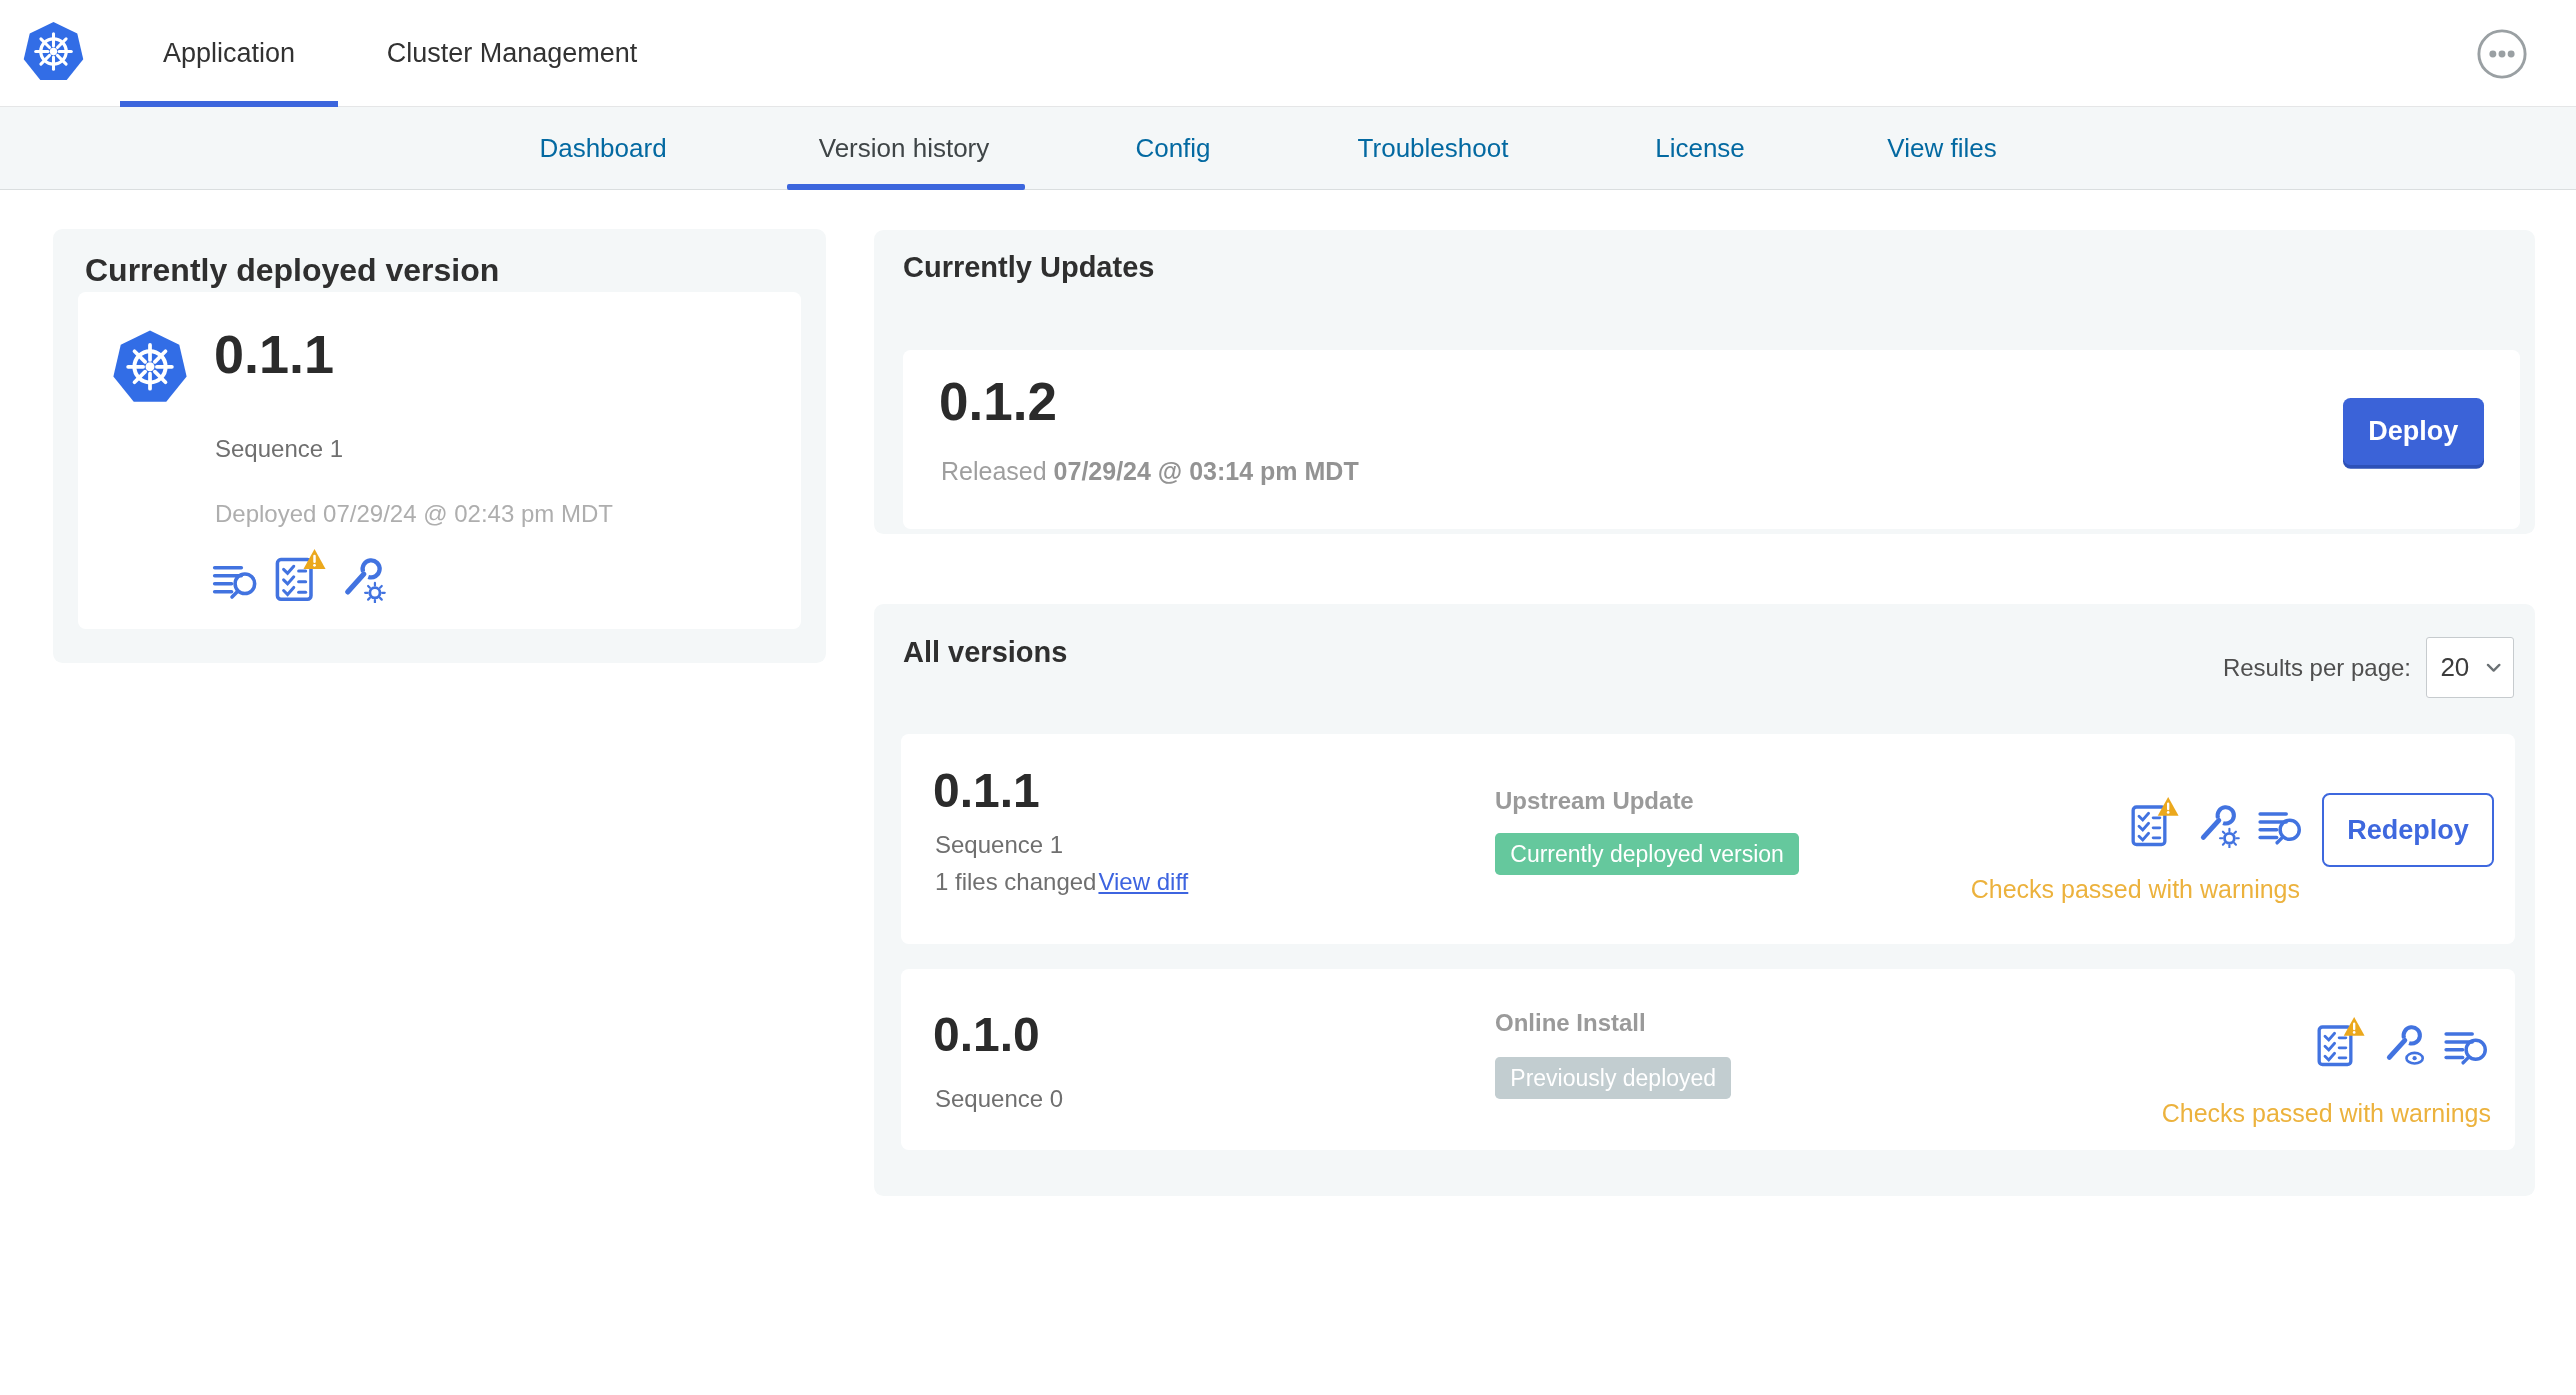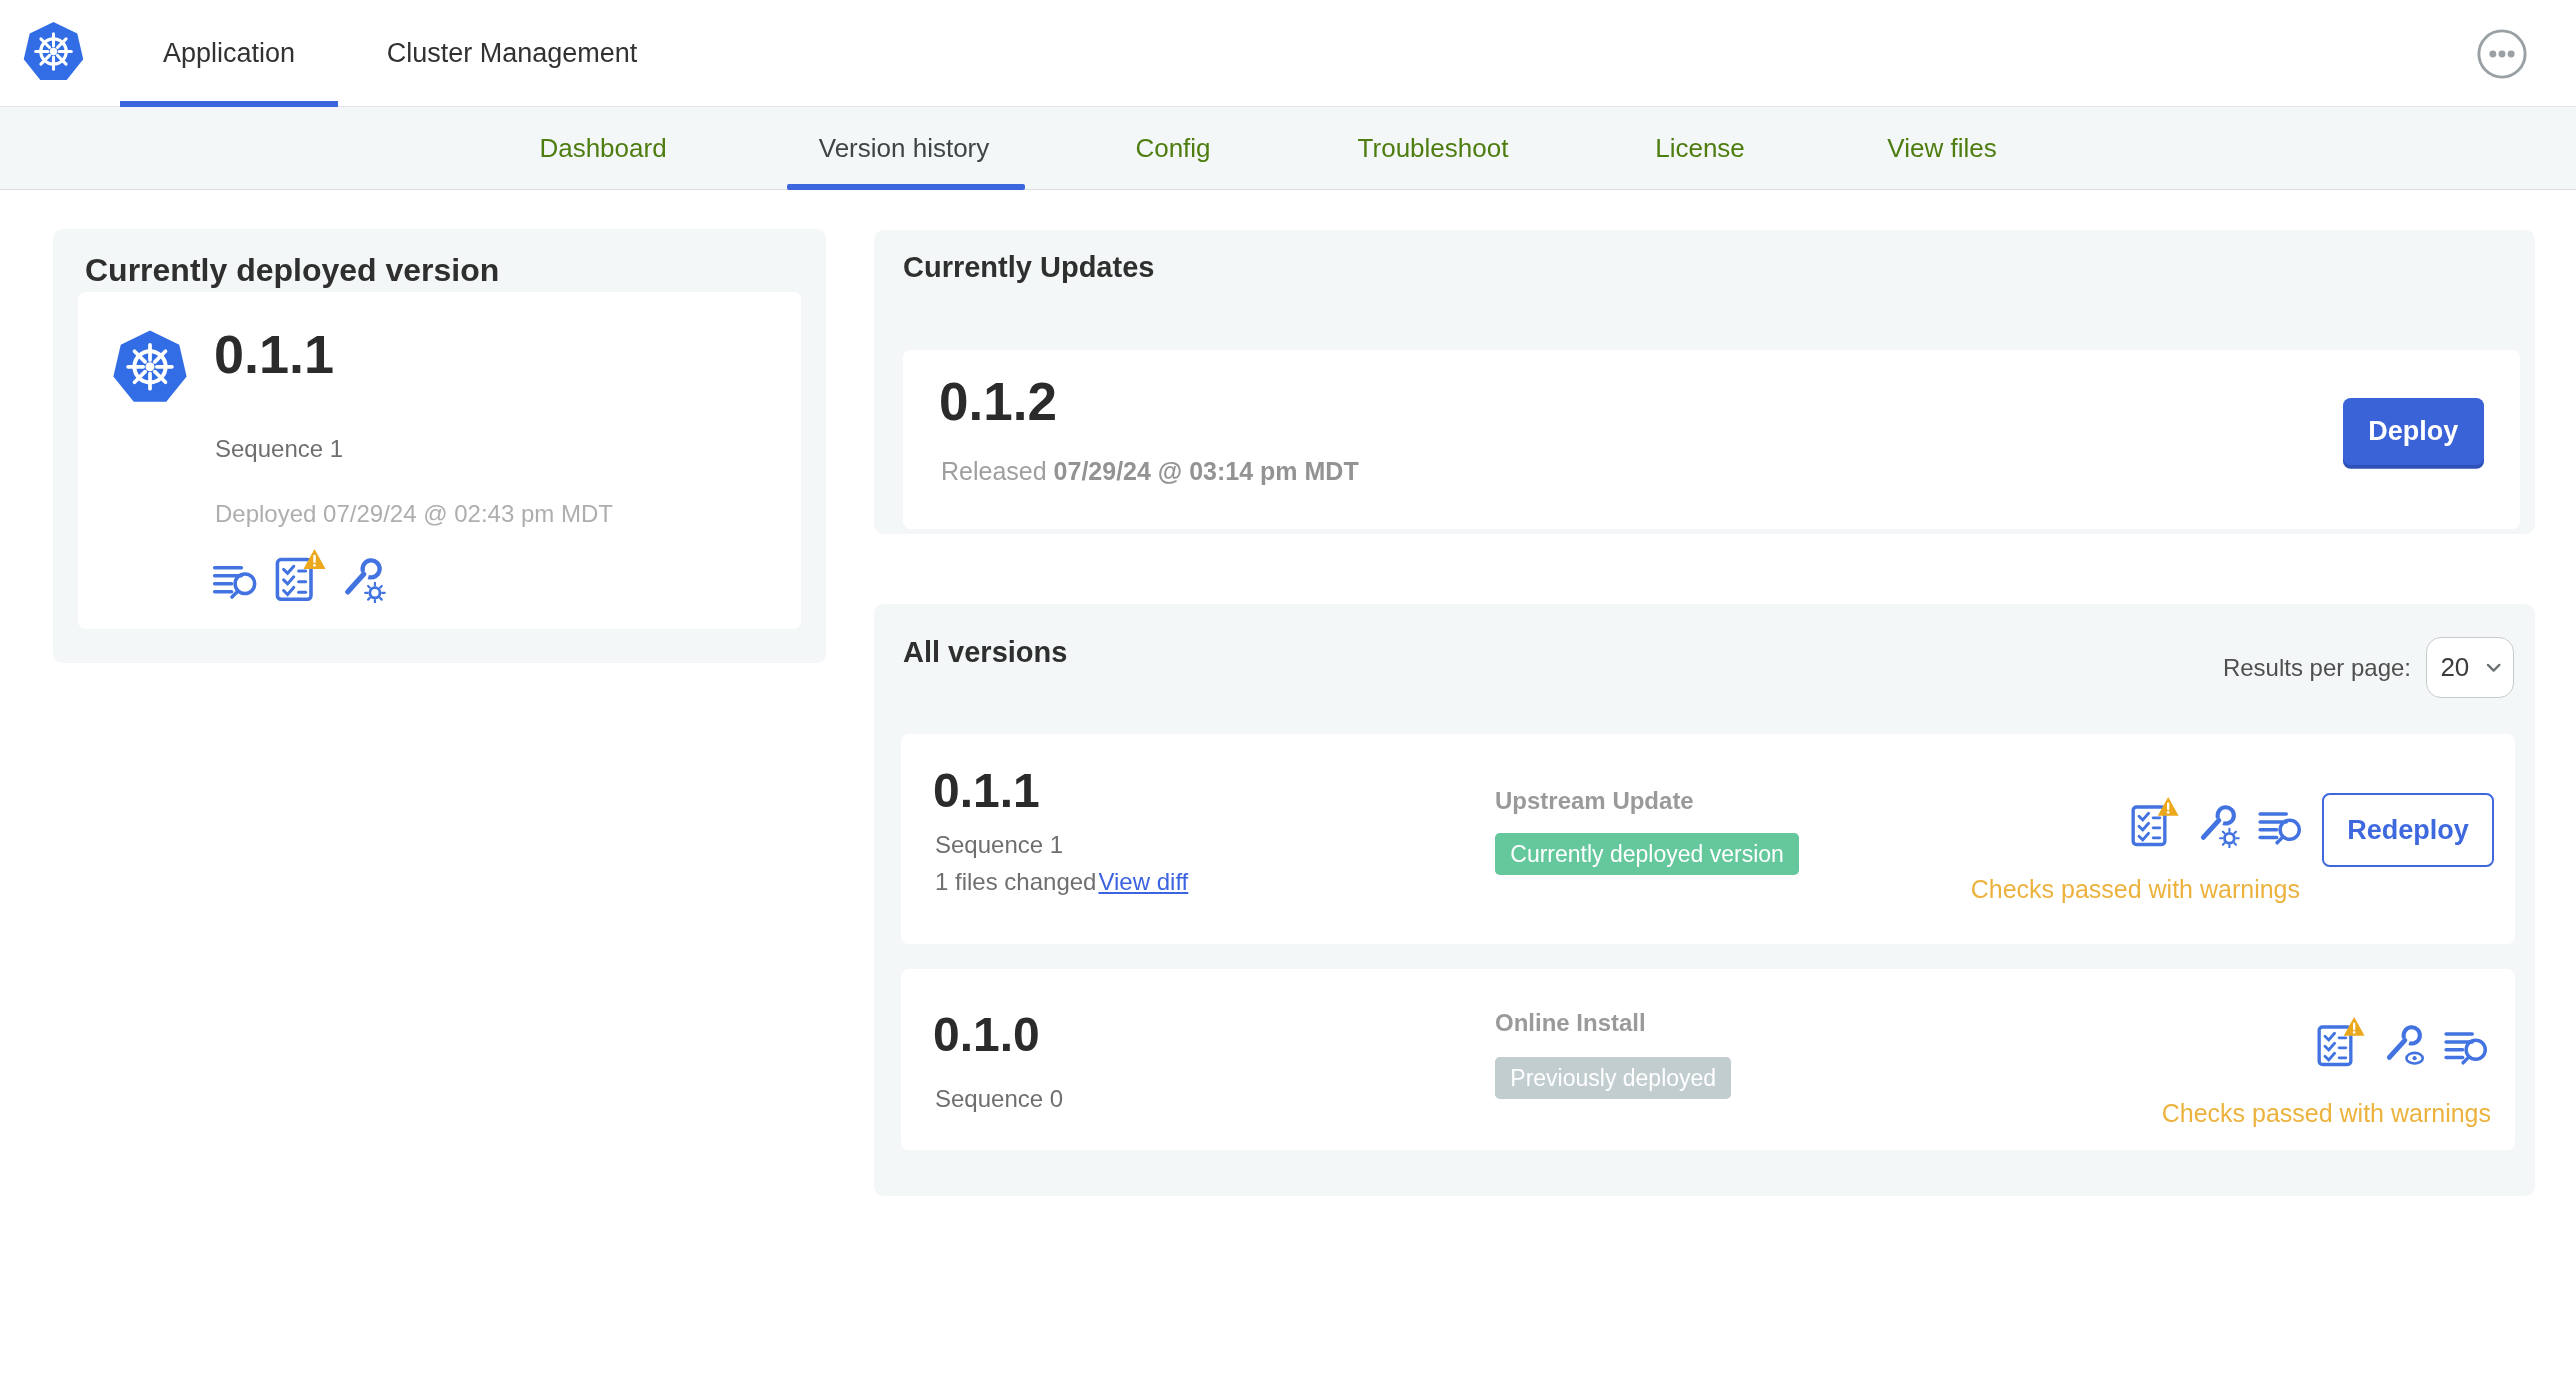--- a/index.html
+++ b/index.html
@@ -15,21 +15,21 @@
   .topbar { position:absolute; left:0; top:0; width:2576px; height:107px; background:#fff; border-bottom:1px solid #e5e6e7; z-index:5; }
   .logo { position:absolute; left:21px; top:20px; width:65px; height:65px; color:#326de6; }
   .top-tab { position:absolute; top:0; height:107px; display:flex; align-items:center; justify-content:center; font-size:27px; color:#323232; cursor:pointer; }
   .top-tab--app { left:120px; width:218px; }
   .top-tab--app::after { content:""; position:absolute; left:0; bottom:0; width:100%; height:5.7px; background:#3c66dd; }
   .top-tab--cluster { left:369px; width:286px; }
   .menu-btn { position:absolute; right:48px; top:28px; width:52px; height:52px; background:none; border:none; cursor:pointer; color:#9aa0a3; }
 
   
   .subnav { position:absolute; left:0; top:107px; width:2576px; height:83px; background:#f4f7f8; border-bottom:1px solid #dadedf; }
-  .subnav-tab { position:absolute; top:0; height:83px; display:flex; align-items:center; font-size:26px; color:#4d7c0f; transform:translateX(-50%); white-space:nowrap; cursor:pointer; }
+  .subnav-tab { position:absolute; top:0; height:83px; display:flex; align-items:center; font-size:26px; color:#0369a1; transform:translateX(-50%); white-space:nowrap; cursor:pointer; }
   .subnav-tab--active { color:#3f4547; }
   .subnav-underline { position:absolute; left:787px; top:77px; width:238px; height:5.7px; background:#3c66dd; border-radius:1.9px; }
 
   
   .gray-card { position:absolute; background:#f4f7f8; border-radius:9.5px; }
   .section-title { position:absolute; font-weight:bold; color:#2f2f2f; }
 
   
   .card-current { left:53px; top:229px; width:773px; height:434px; }
   .card-current .section-title { left:32px; top:23px; font-size:32px; }
@@ -46,21 +46,21 @@
   .update-inner { position:absolute; left:29px; right:15.3px; top:120px; height:179px; background:#fff; border-radius:7.6px; }
   .ui-version { position:absolute; left:36px; top:21px; font-size:53px; font-weight:bold; color:#2b2b2b; }
   .ui-released { position:absolute; left:38px; top:107px; font-size:25px; color:#9e9e9e; }
   .ui-released b { color:#939393; }
   .deploy-btn { position:absolute; right:36px; top:48px; width:141px; height:67px; background:#3b63d8; border:none; border-radius:7.6px; box-shadow:0 3.8px 0 #2d51b8; color:#fff; font-size:27px; font-weight:bold; font-family:inherit; display:flex; align-items:center; justify-content:center; cursor:pointer; }
 
   
   .card-versions { left:874px; top:604px; width:1661px; height:592px; }
   .card-versions .section-title { left:29px; top:32px; font-size:29px; }
   .rpp-label { position:absolute; right:124px; top:50px; font-size:24px; color:#4f4f4f; }
-  .rpp-select { position:absolute; right:21px; top:33px; width:88px; height:61px; background:#fff; border:1.9px solid #c6cbce; border-radius:15px; display:flex; align-items:center; justify-content:space-between; padding:0 11.5px 0 13.4px; font-size:26px; color:#3c3c3c; cursor:pointer; }
+  .rpp-select { position:absolute; right:21px; top:33px; width:88px; height:61px; background:#fff; border:1.9px solid #c6cbce; border-radius:3px; display:flex; align-items:center; justify-content:space-between; padding:0 11.5px 0 13.4px; font-size:26px; color:#3c3c3c; cursor:pointer; }
 
   .vrow { position:absolute; left:27px; width:1614px; background:#fff; border-radius:7.6px; }
   .vrow--1 { top:130px; height:210px; }
   .vrow--2 { top:365px; height:181px; }
   .v-num { position:absolute; left:32px; font-size:48px; font-weight:bold; color:#2b2b2b; }
   .vrow--1 .v-num { top:29px; } .vrow--2 .v-num { top:38px; }
   .v-seq { position:absolute; left:34px; font-size:24px; color:#6f6f6f; }
   .vrow--1 .v-seq { top:97px; } .vrow--2 .v-seq { top:116px; }
   .files-line { position:absolute; left:34px; top:134px; display:flex; gap:2px; font-size:24px; color:#6f6f6f; align-items:baseline; }
   .view-diff { color:#3d64e0; text-decoration:underline; cursor:pointer; }

